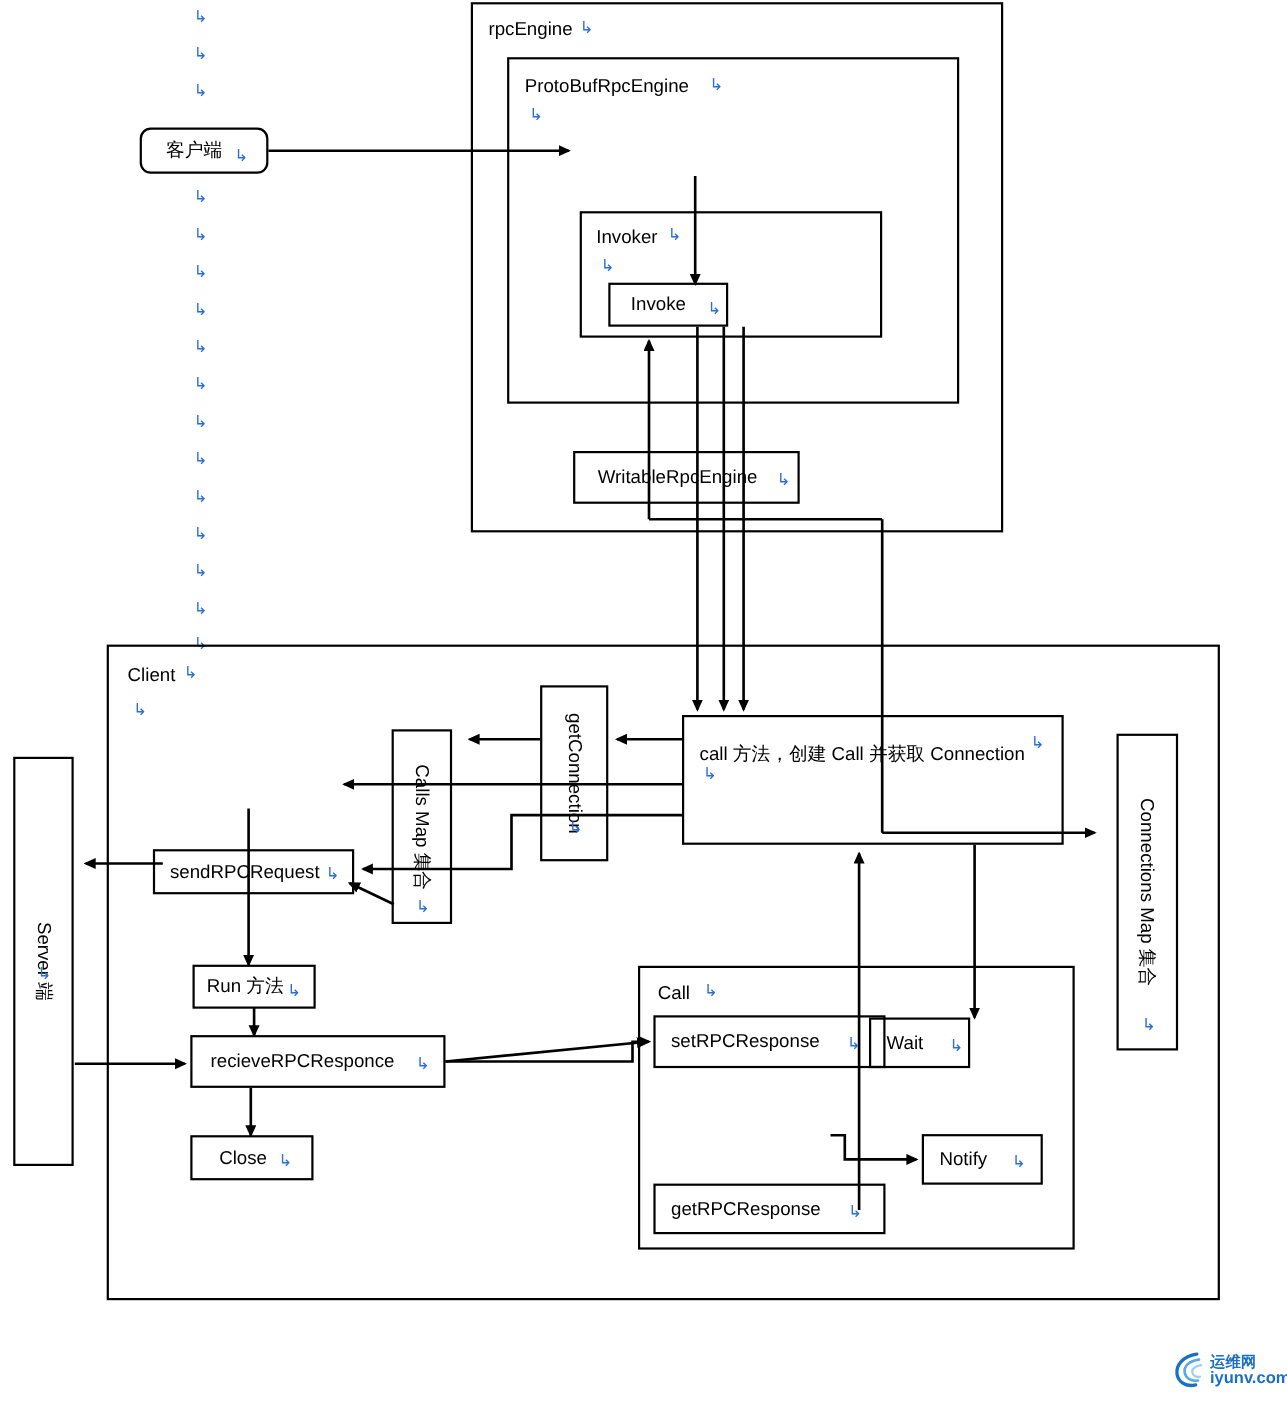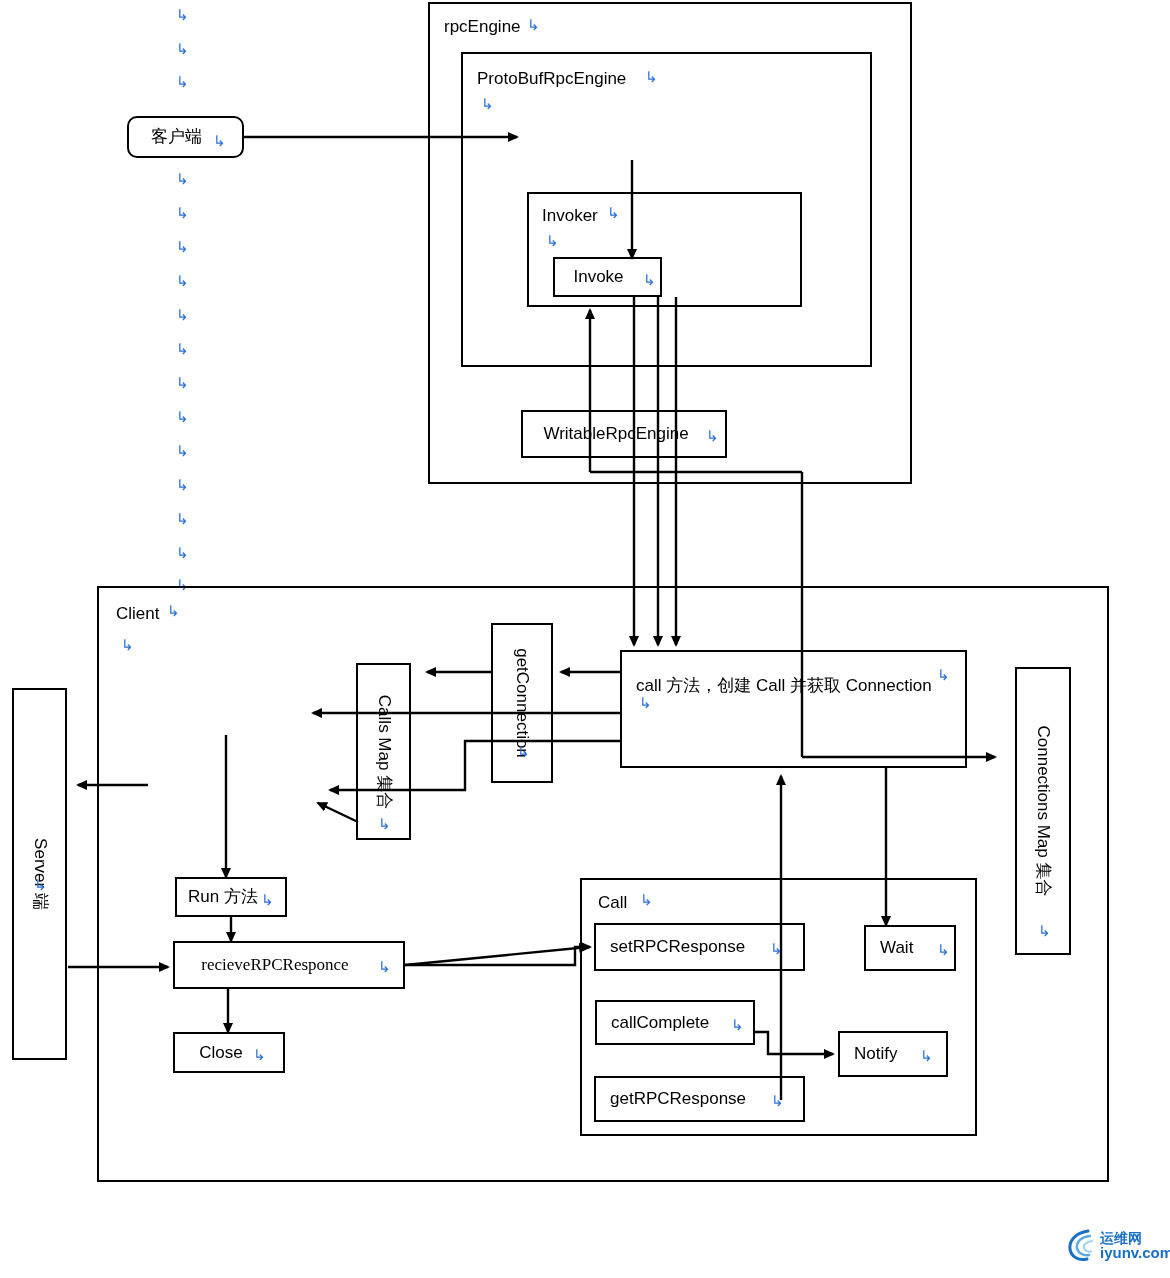--- a/index.html
+++ b/index.html
@@ -179,52 +179,52 @@
     <span class="vtext">Connections  Map 集合</span>
     <span class="ret" style="left:21px;top:255px;"></span>
   </div>
 
   <div class="vbox" style="left:12px;top:688px;width:55px;height:372px;">
     <span class="vtext">Server 端</span>
     <span class="ret" style="left:20px;top:188px;"></span>
   </div>
 
 
+  <div class="box" style="left:139px;top:772px;width:183px;height:41px;">
+    <span class="nlabel" style="padding-right:16px;">sendRPCRequest</span>
+    <span class="ret" style="left:155px;top:13px;"></span>
+  </div>
 
   <div class="box" style="left:175px;top:877px;width:112px;height:40px;">
     <span class="nlabel" style="padding-right:16px;">Run 方法</span>
     <span class="ret" style="left:84px;top:14px;"></span>
   </div>
 
   <div class="box" style="left:173px;top:941px;width:232px;height:48px;">
-    <span class="nlabel" style="padding-right:28px;font-family:Liberation Serif, serif;">recieveRPCResponce</span>
+    <span class="nlabel" style="padding-right:28px;">recieveRPCResponce</span>
     <span class="ret" style="left:203px;top:17px;"></span>
   </div>
 
   <div class="box" style="left:173px;top:1032px;width:112px;height:41px;">
     <span class="nlabel" style="padding-right:16px;">Close</span>
     <span class="ret" style="left:78px;top:14px;"></span>
   </div>
 
   <div class="box" style="left:594px;top:923px;width:211px;height:48px;">
     <span class="nlabel left">setRPCResponse</span>
     <span class="ret" style="left:174px;top:17px;"></span>
   </div>
 
-  <div class="box" style="left:595px;top:1000px;width:160px;height:45px;">
-    <span class="nlabel left">callComplete</span>
-    <span class="ret" style="left:134px;top:16px;"></span>
-  </div>
 
   <div class="box" style="left:594px;top:1076px;width:211px;height:46px;">
     <span class="nlabel left">getRPCResponse</span>
     <span class="ret" style="left:175px;top:16px;"></span>
   </div>
 
-  <div class="box" style="left:864px;top:925px;width:92px;height:46px;">
+  <div class="box" style="left:790px;top:925px;width:92px;height:46px;">
     <span class="nlabel left">Wait</span>
     <span class="ret" style="left:71px;top:16px;"></span>
   </div>
 
   <div class="box" style="left:838px;top:1031px;width:110px;height:46px;">
     <span class="nlabel left">Notify</span>
     <span class="ret" style="left:80px;top:16px;"></span>
   </div>
 
   <div class="wm" style="left:1068px;top:1228px;">

